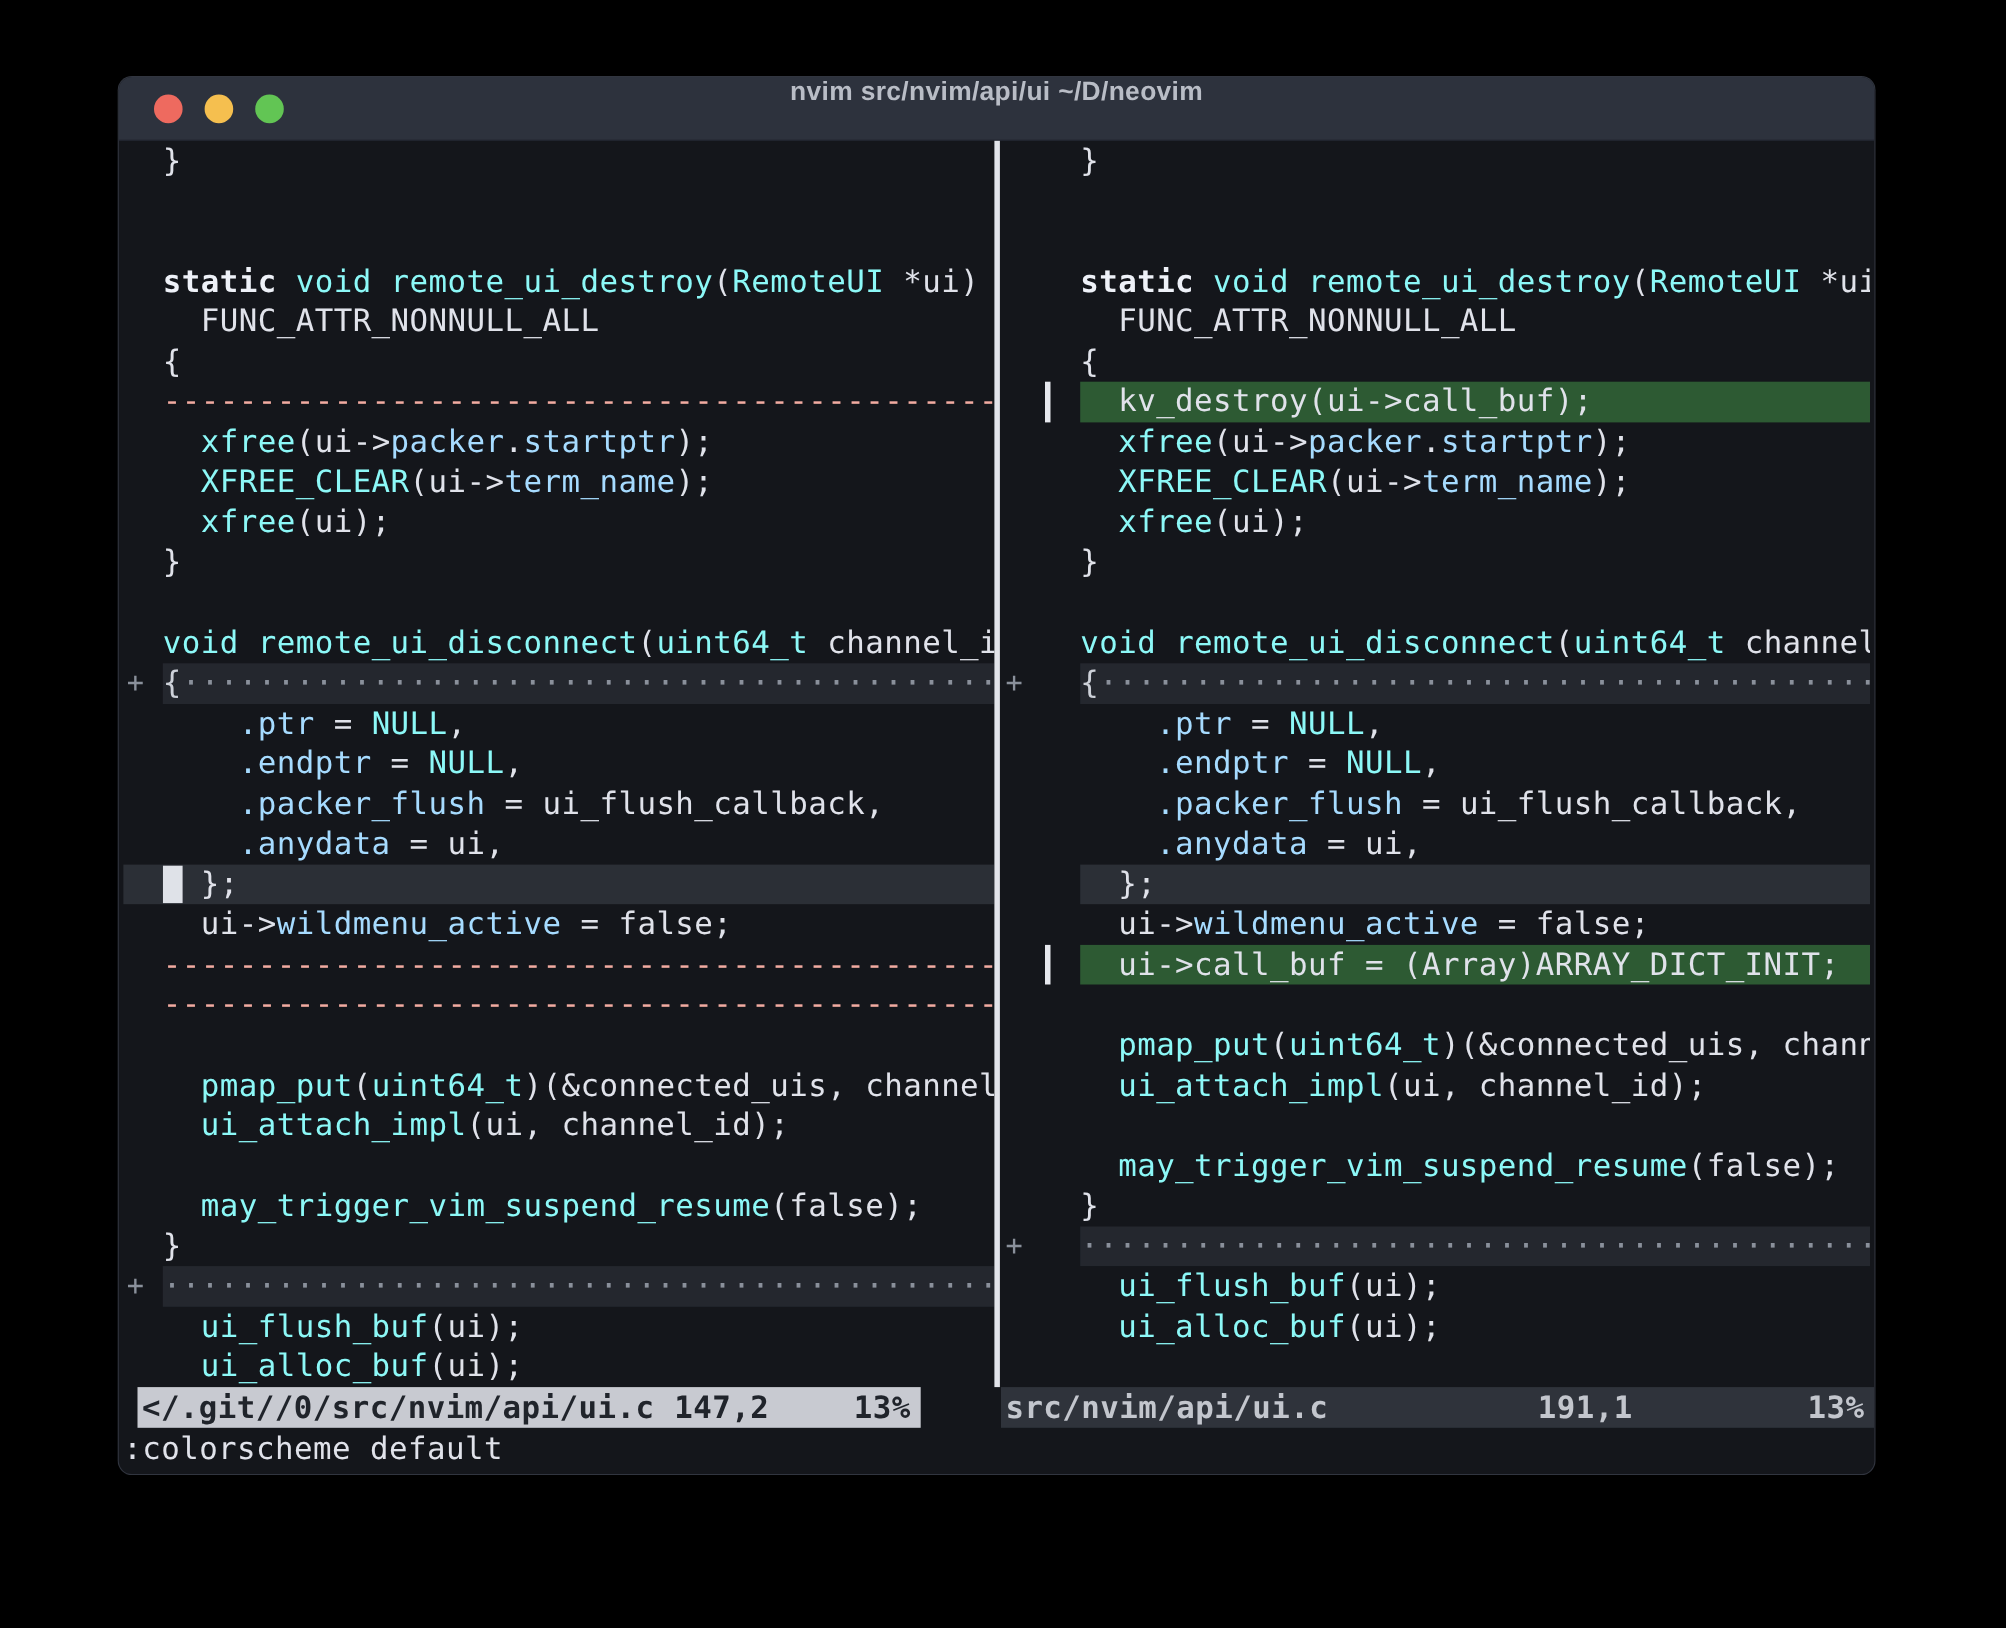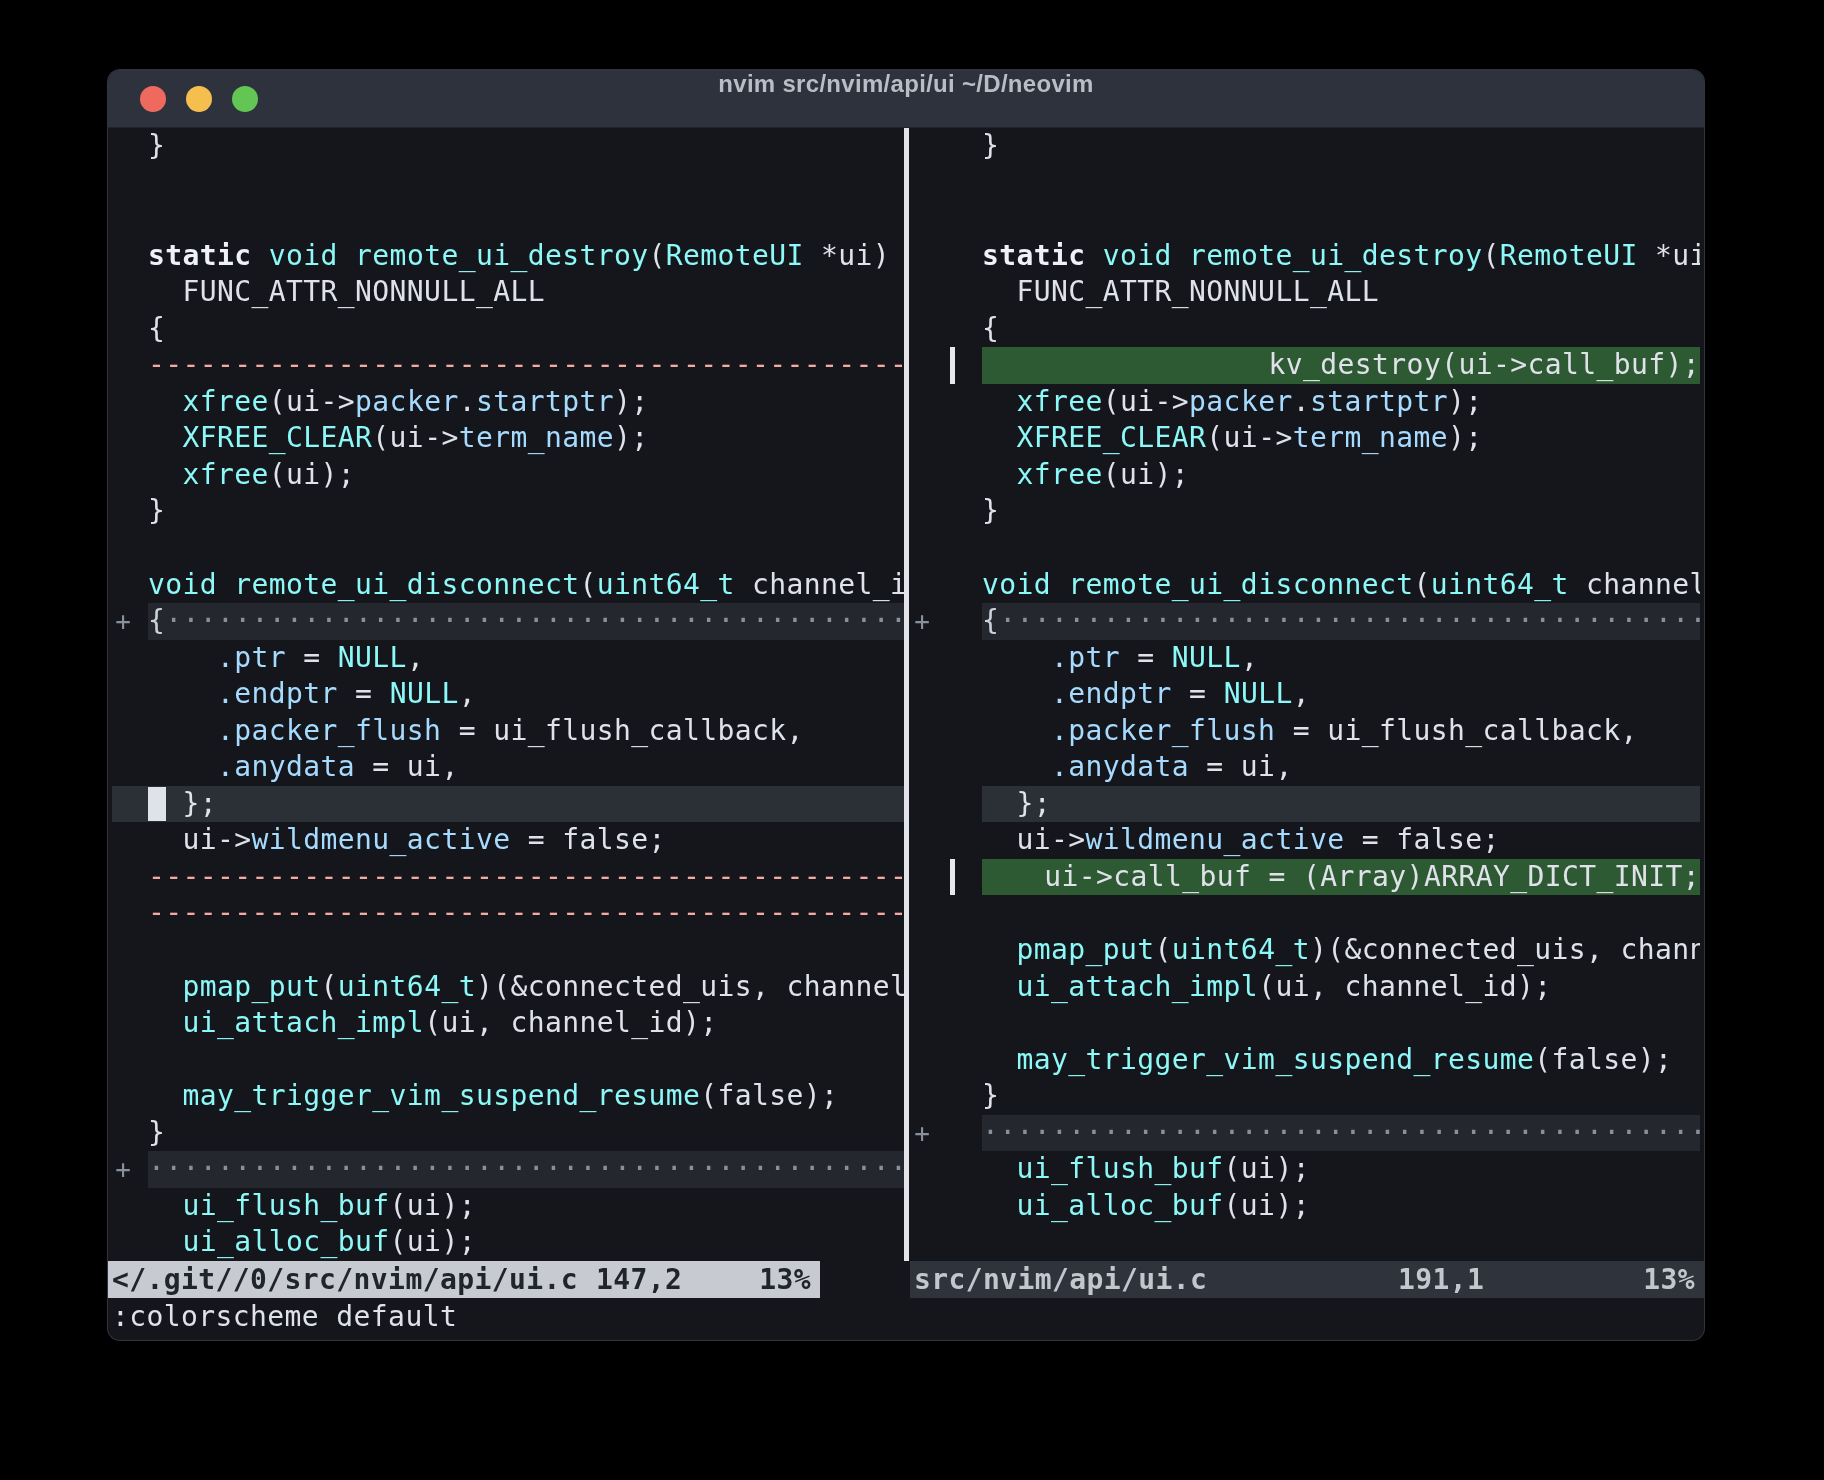--- a/index.html
+++ b/index.html
@@ -44,40 +44,40 @@
   .git-add-sign {
     position:absolute; left:39px; top:0; width:5px; height:100%;
     background:var(--sign-bar);
   }
   .cursor-block {
     position:absolute; left:0; top:1px; width:17.7px; height:34.5px;
     background:var(--cursor);
   }
   .cul-row { background:var(--cul-bg); }
   .txt.cul-text { background:var(--cul-bg); }
-  .txt.diff-add { background:var(--diffadd-bg);text-align:right; }
+  .txt.diff-add { background:var(--diffadd-bg); }
   .txt.fold-text { background:var(--fold-bg); }
 
   .seg-p { color:var(--fg); }
   .seg-b { color:var(--kw); font-weight:bold;text-align:right; }
   .seg-c { color:var(--cyan); }
   .seg-l { color:var(--blue); }
   .seg-s { color:var(--salmon); }
   .fold-brace { color:#cdd1d9; }
   .fold-dots { color:var(--fold-fg); }
 
   .statusrow { position:absolute; left:0; top:1191px; width:1596px; height:37px; }
   .status {
     position:absolute; top:0; height:37px; font-size:28px; line-height:37px;
     letter-spacing:.4px; font-weight:bold; white-space:pre; overflow:hidden;
   }
   .status .file { position:absolute; left:4px; top:0; }
   .status .ruler { position:absolute; left:488px; top:0; }
   .status .pct { position:absolute; right:9px; top:0;margin-left:27px; }
-  .status.active { left:0; width:712px; background:var(--st-bg); color:var(--st-fg); }
+  .status.active { left:17px; width:712px; background:var(--st-bg); color:var(--st-fg); }
   .status.nc { left:802px; width:794px; background:var(--stnc-bg); color:var(--stnc-fg); }
 
   .cmdline {
     position:absolute; left:0; top:1228px; width:1596px; height:37px;
     padding-left:4px; font-size:28px; line-height:37px; letter-spacing:.4px;
     color:var(--fg); white-space:pre;
   }
 </style>
 </head>
 <body>

